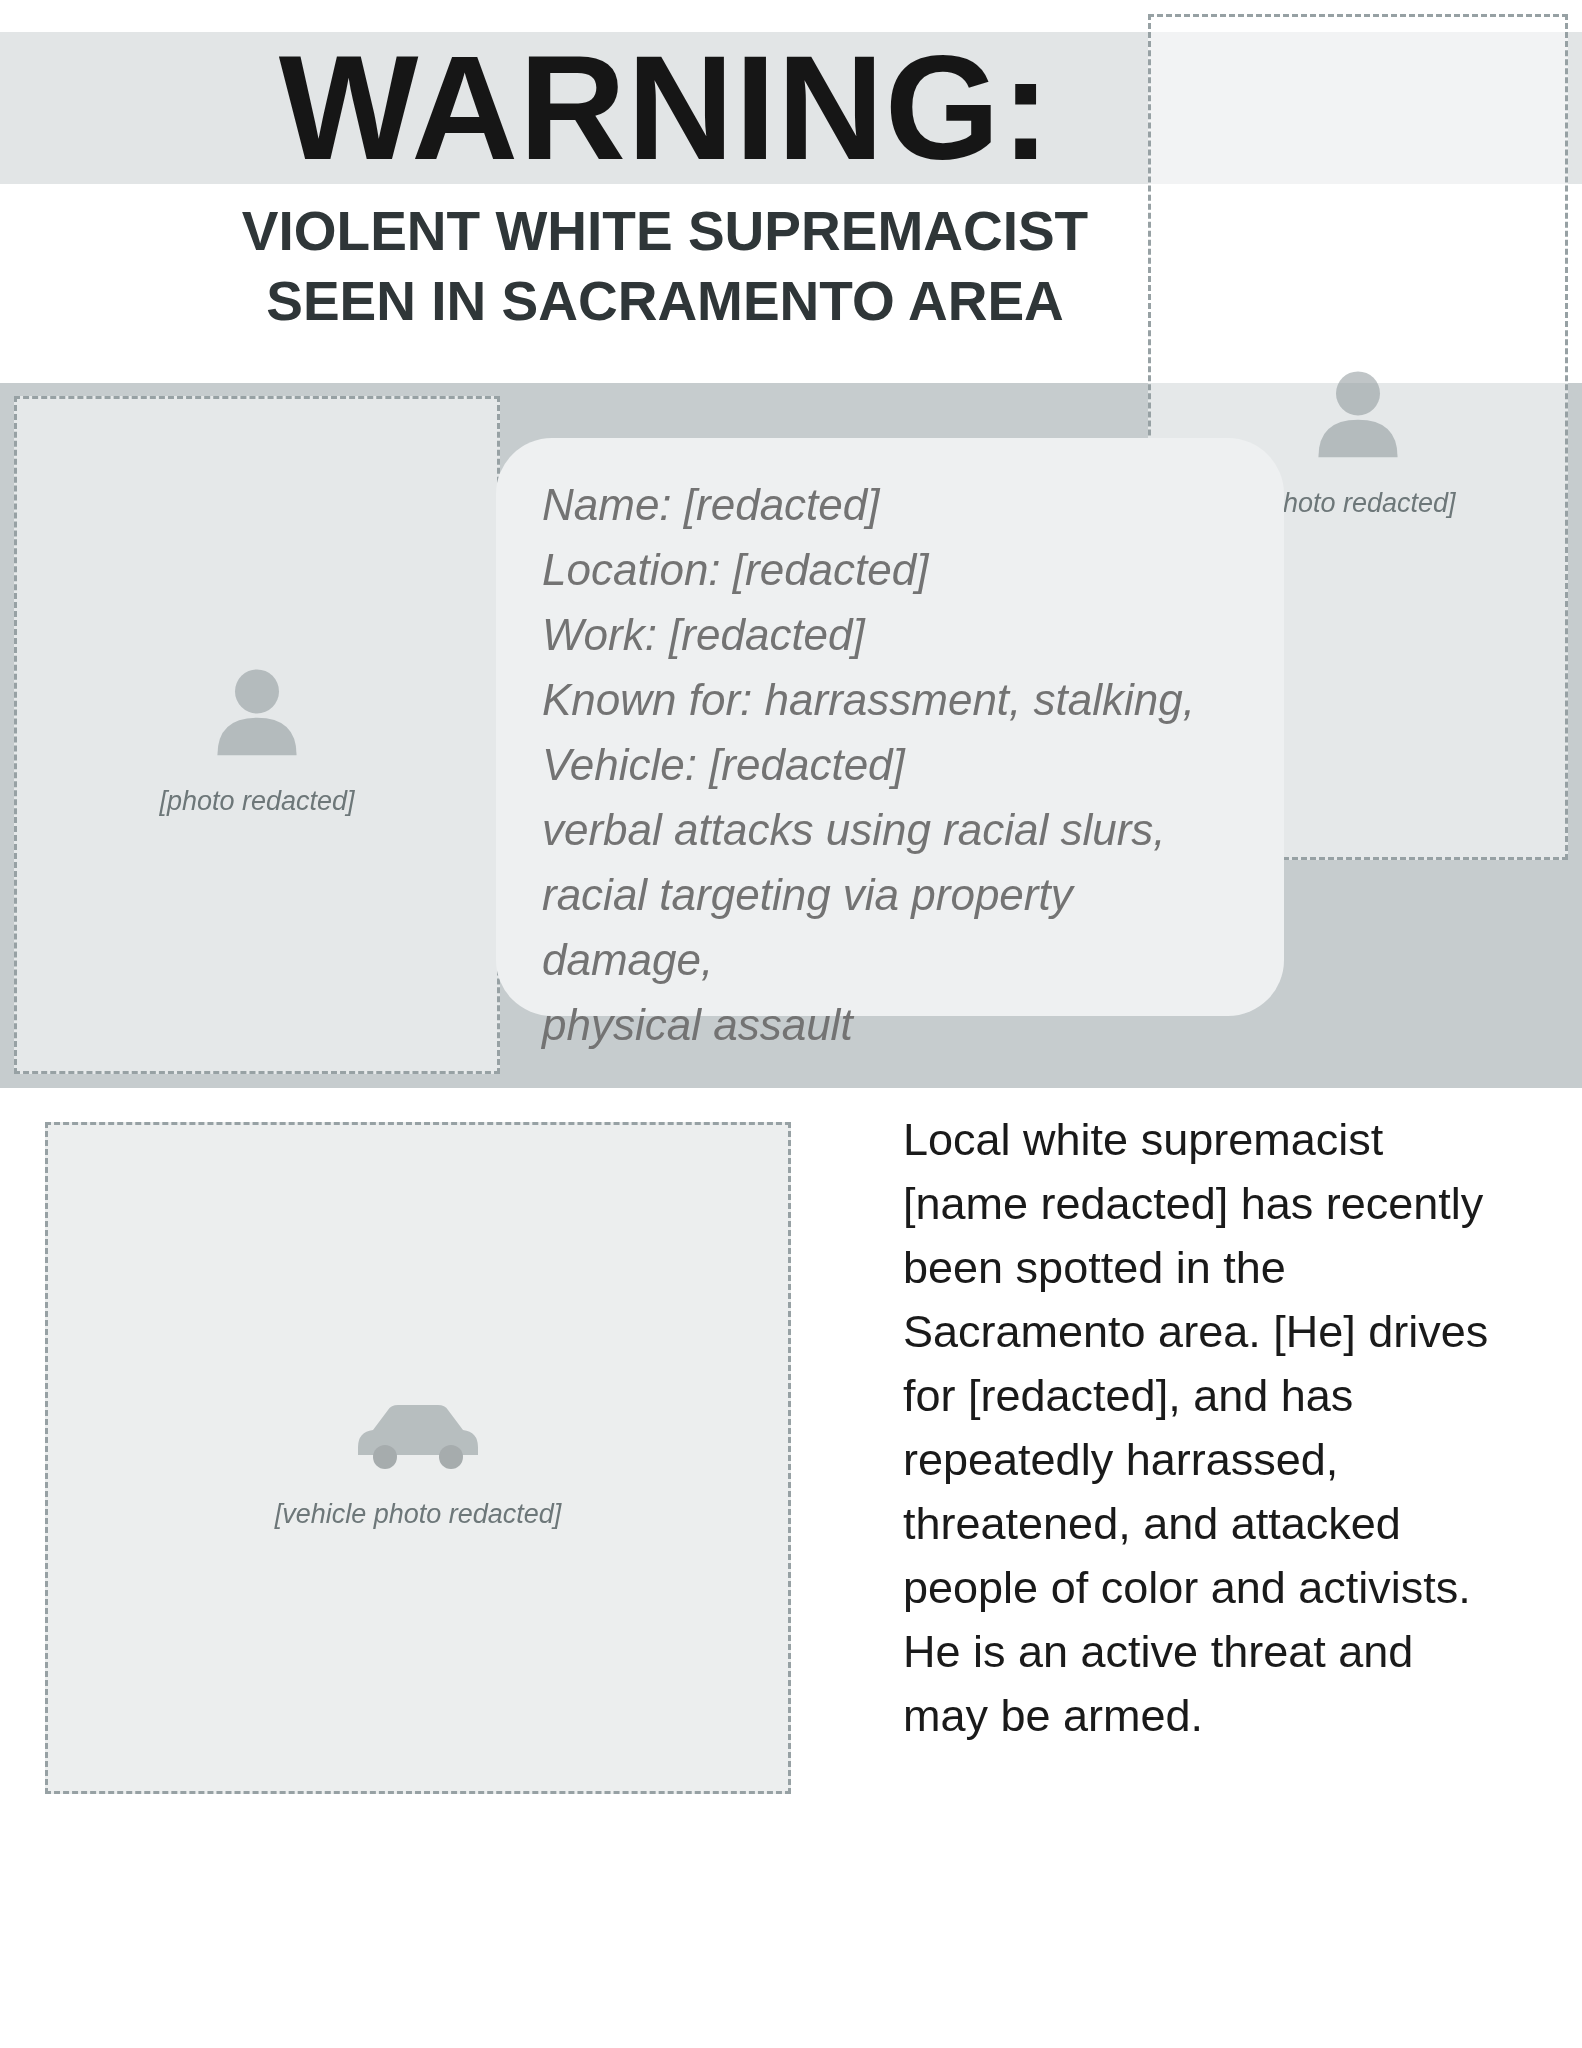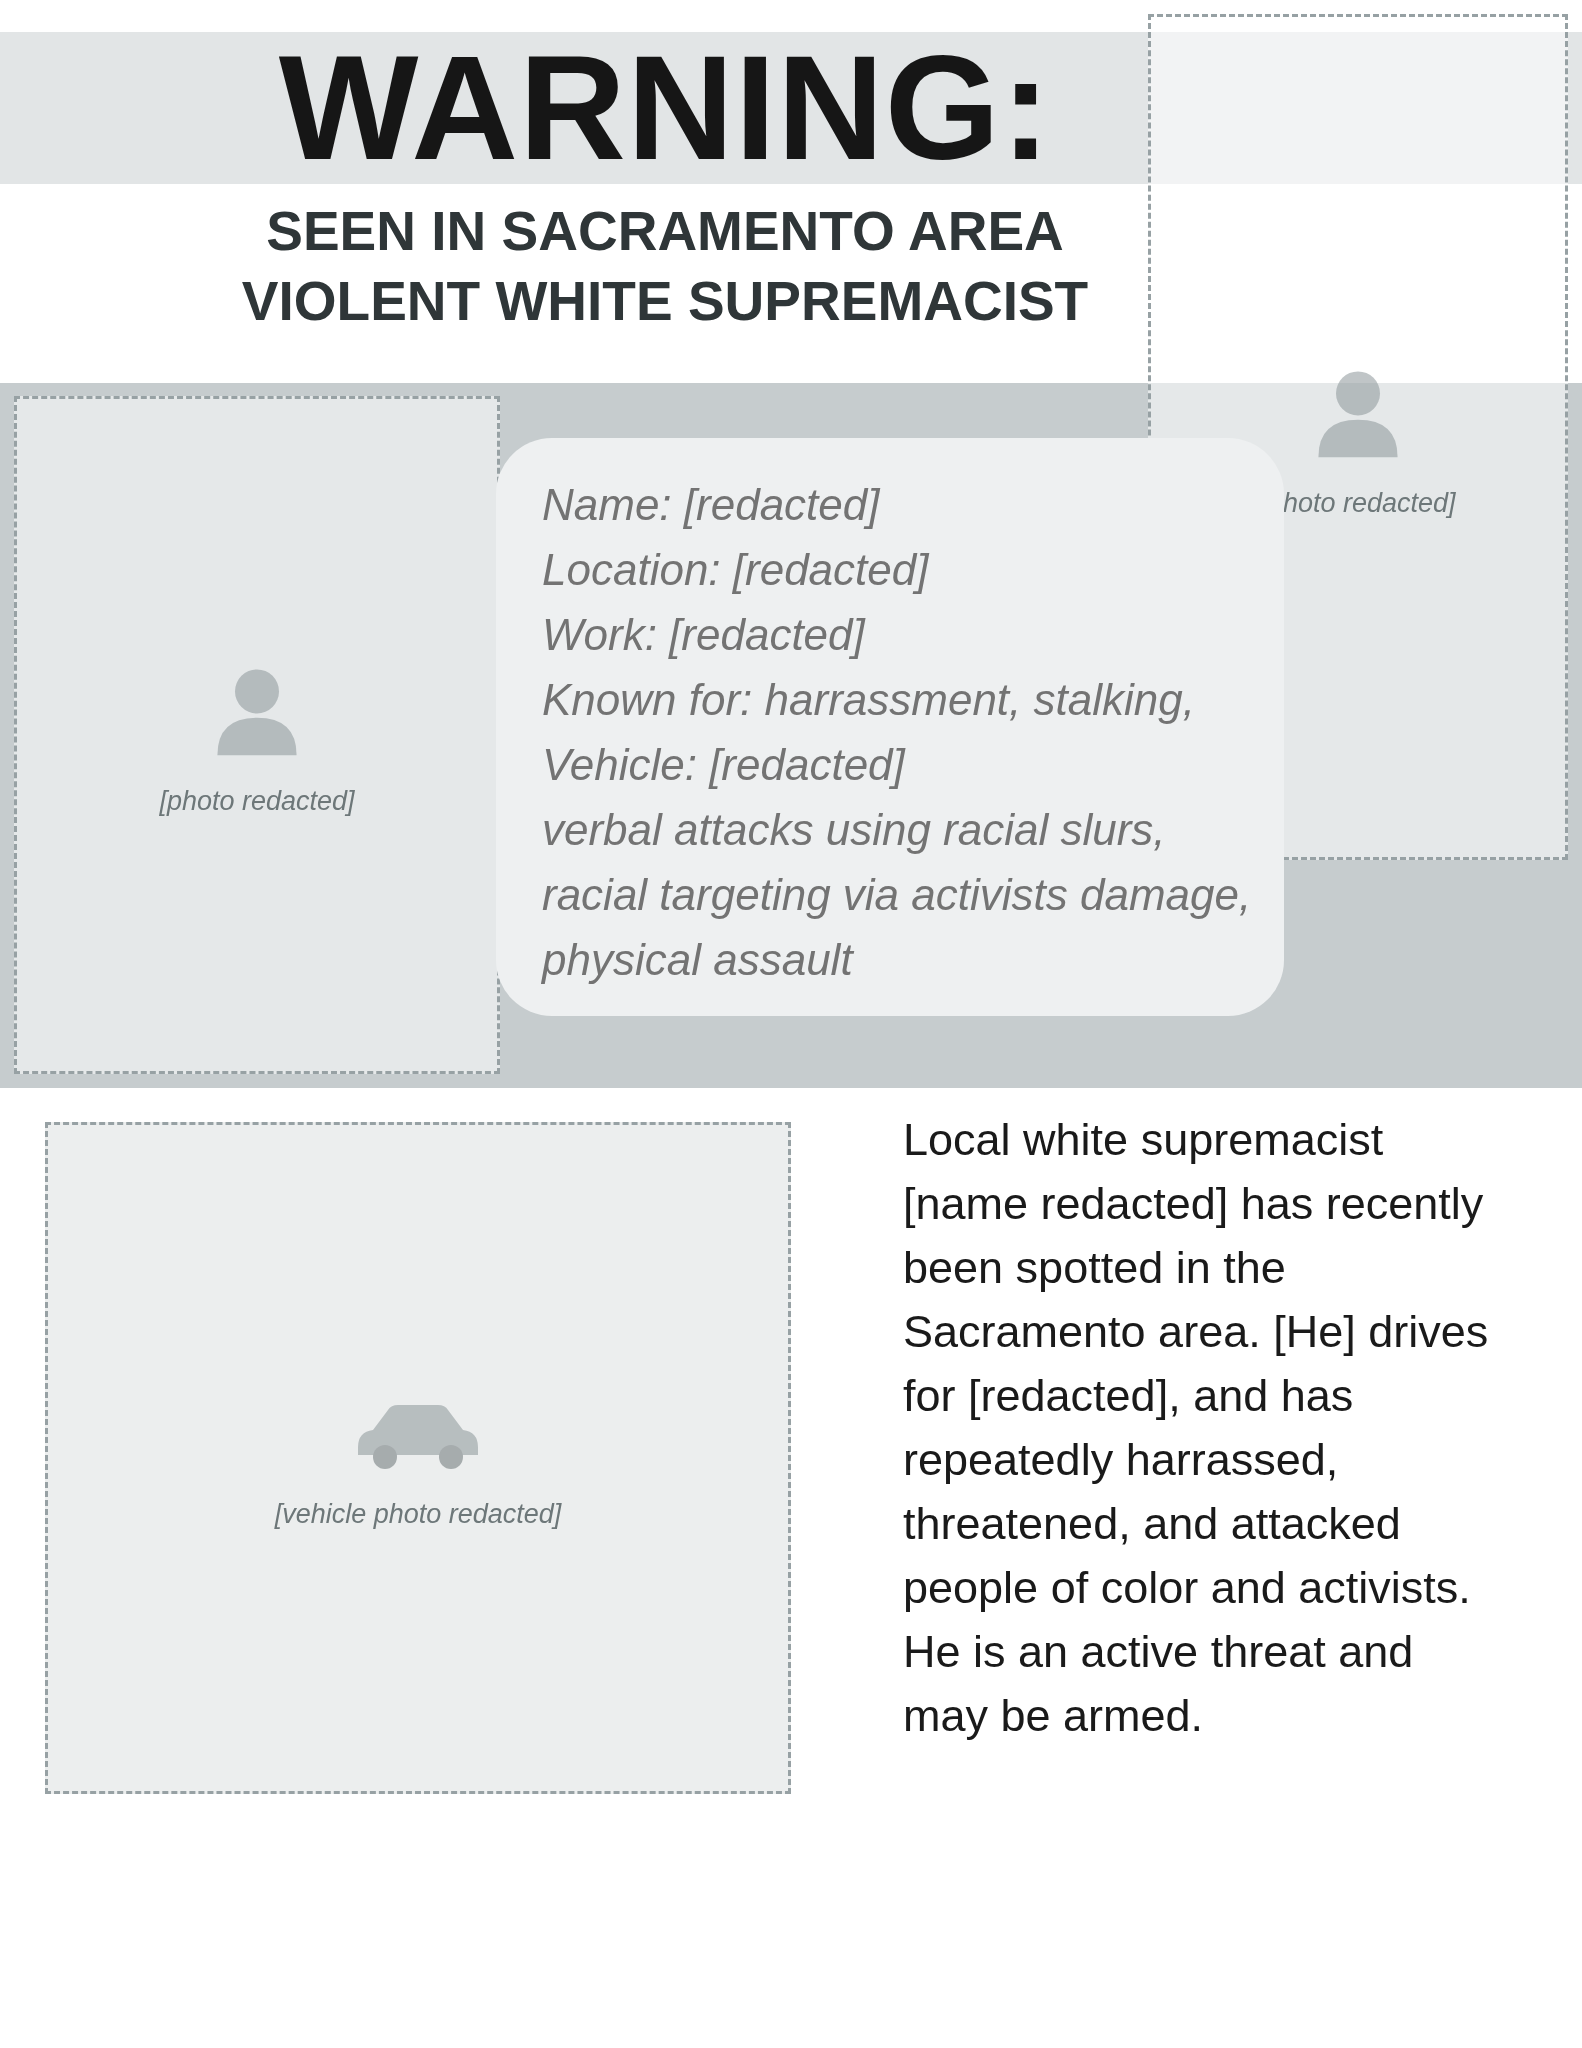--- a/index.html
+++ b/index.html
@@ -125,22 +125,22 @@
 <body>
 
 <div class="page">
 
   <div class="header-band"></div>
   <div class="middle-band"></div>
 
   <h1 class="warning-title">WARNING:</h1>
 
   <div class="subtitle">
+    <div>VIOLENT WHITE SUPREMACIST</div>
     <div>SEEN IN SACRAMENTO AREA</div>
-    <div>VIOLENT WHITE SUPREMACIST</div>
   </div>
 
   <div class="ph ph-portrait">
     <span>
       <svg width="110" height="110" viewBox="0 0 100 100">
         <circle cx="50" cy="34" r="20" fill="#8d979a"></circle>
         <path d="M14 92 Q14 58 50 58 Q86 58 86 92 Z" fill="#8d979a"></path>
       </svg>
     </span>
     <span class="ph-label">[photo redacted]</span>
@@ -156,21 +156,21 @@
     <span class="ph-label">[photo redacted]</span>
   </div>
 
   <div class="info-box">
     <div class="info-line">Name: [redacted]</div>
     <div class="info-line">Location: [redacted]</div>
     <div class="info-line">Work: [redacted]</div>
     <div class="info-line">Known for: harrassment, stalking,</div>
     <div class="info-line">Vehicle: [redacted]</div>
     <div class="info-line">verbal attacks using racial slurs,</div>
-    <div class="info-line">racial targeting via activists damage,</div>
+    <div class="info-line">racial targeting via property damage,</div>
     <div class="info-line">physical assault</div>
   </div>
 
   <div class="ph ph-car">
     <span>
       <svg width="150" height="90" viewBox="0 0 150 90">
         <path d="M15 60 Q15 45 30 43 L45 23 Q48 18 55 18 L95 18 Q102 18 105 23 L120 43 Q135 45 135 60 L135 68 L15 68 Z" fill="#8d979a"></path>
         <circle cx="42" cy="70" r="12" fill="#6d7779"></circle>
         <circle cx="108" cy="70" r="12" fill="#6d7779"></circle>
       </svg>

